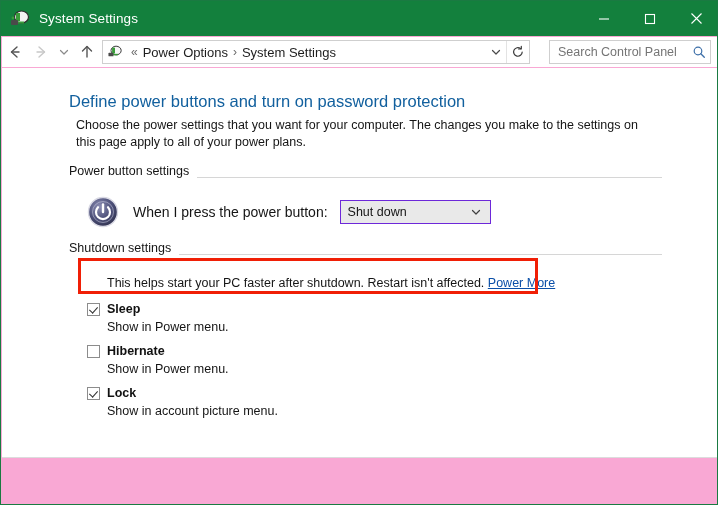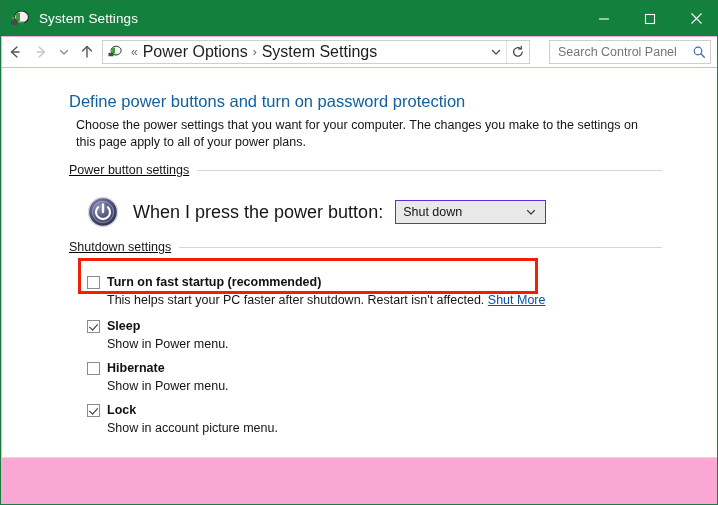--- a/index.html
+++ b/index.html
@@ -87,21 +87,21 @@
     align-items: center;
     min-width: 0;
   }
   .addr-icon {
     width: 16px; height: 16px;
     margin: 0 4px 0 4px;
     position: relative;
     flex: none;
   }
   .crumb {
-    font-size: 16px;
+    font-size: 13px;
     color: #1d1d1d;
     white-space: nowrap;
     padding: 0 1px;
   }
   .crumb-sep {
     color: #6a6a6a;
     font-size: 12px;
     padding: 0 4px;
     white-space: nowrap;
   }
@@ -169,23 +169,22 @@
     line-height: 17px;
   }
 
   .group {
     position: absolute;
     left: 67px;
     width: 593px;
   }
   .group-header {
     display: flex;
-    align-items: center;
+    align-items: flex-end;
     height: 16px;
-    text-decoration: underline;
   }
   .group-label {
     font-size: 12.5px;
     color: #151515;
     white-space: nowrap;
     padding-right: 8px;
   }
   .group-line {
     flex: 1;
     height: 1px;
@@ -196,21 +195,21 @@
     display: flex;
     align-items: center;
     margin-top: 18px;
     margin-left: 18px;
   }
   .power-icon {
     width: 32px; height: 32px;
     flex: none;
   }
   .power-label {
-    font-size: 18px;
+    font-size: 14px;
     color: #151515;
     margin-left: 14px;
     white-space: nowrap;
   }
   .dropdown {
     margin-left: 12px;
     width: 149px;
     height: 22px;
     border: 1px solid #6d28d9;
     background: #e9e9e9;
@@ -451,27 +450,23 @@
       </div>
     </div>
 
     <div class="group" style="top:171px;">
       <div class="group-header">
         <span class="group-label">Shutdown settings</span>
         <span class="group-line"></span>
       </div>
 
       <div class="check-row" style="margin-top:20px; margin-left:18px;">
-        <div class="check-line">
-          <span class="cb"></span>
-          <span class="cb-label">Turn on fast startup (recommended)</span>
-        </div>
         <div class="cb-sub">
           <span>This helps start your PC faster after shutdown. Restart isn't affected.</span>
-          <span class="link">Shut More</span>
+          <span class="link">Power More</span>
         </div>
       </div>
 
       <div class="check-row" style="margin-top:11px; margin-left:18px;">
         <div class="check-line">
           <span class="cb checked"></span>
           <span class="cb-label">Sleep</span>
         </div>
         <div class="cb-sub">Show in Power menu.</div>
       </div>

